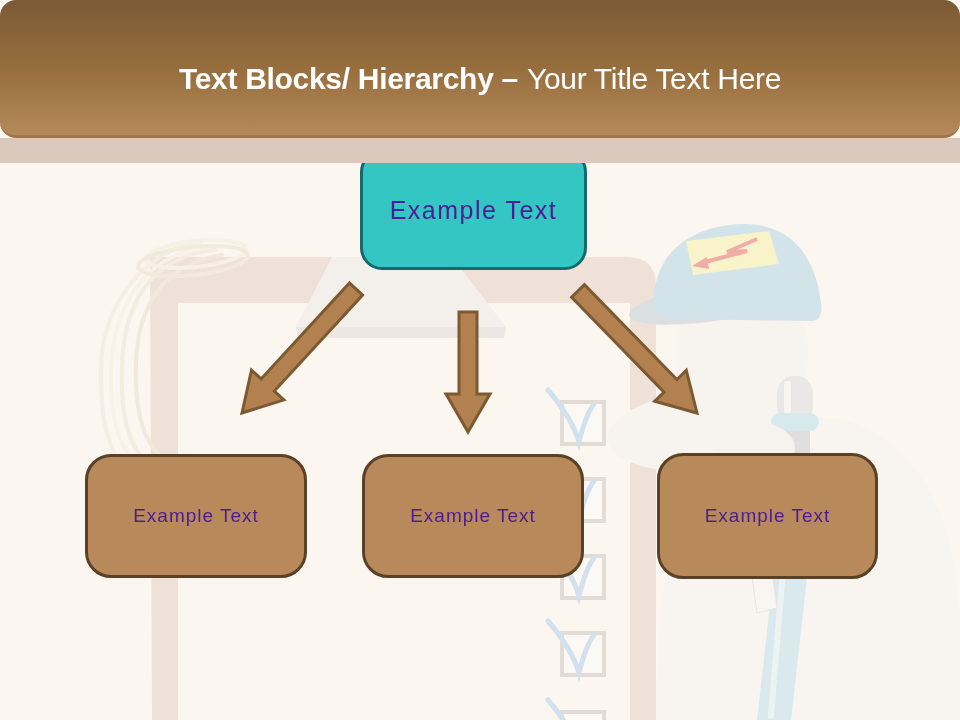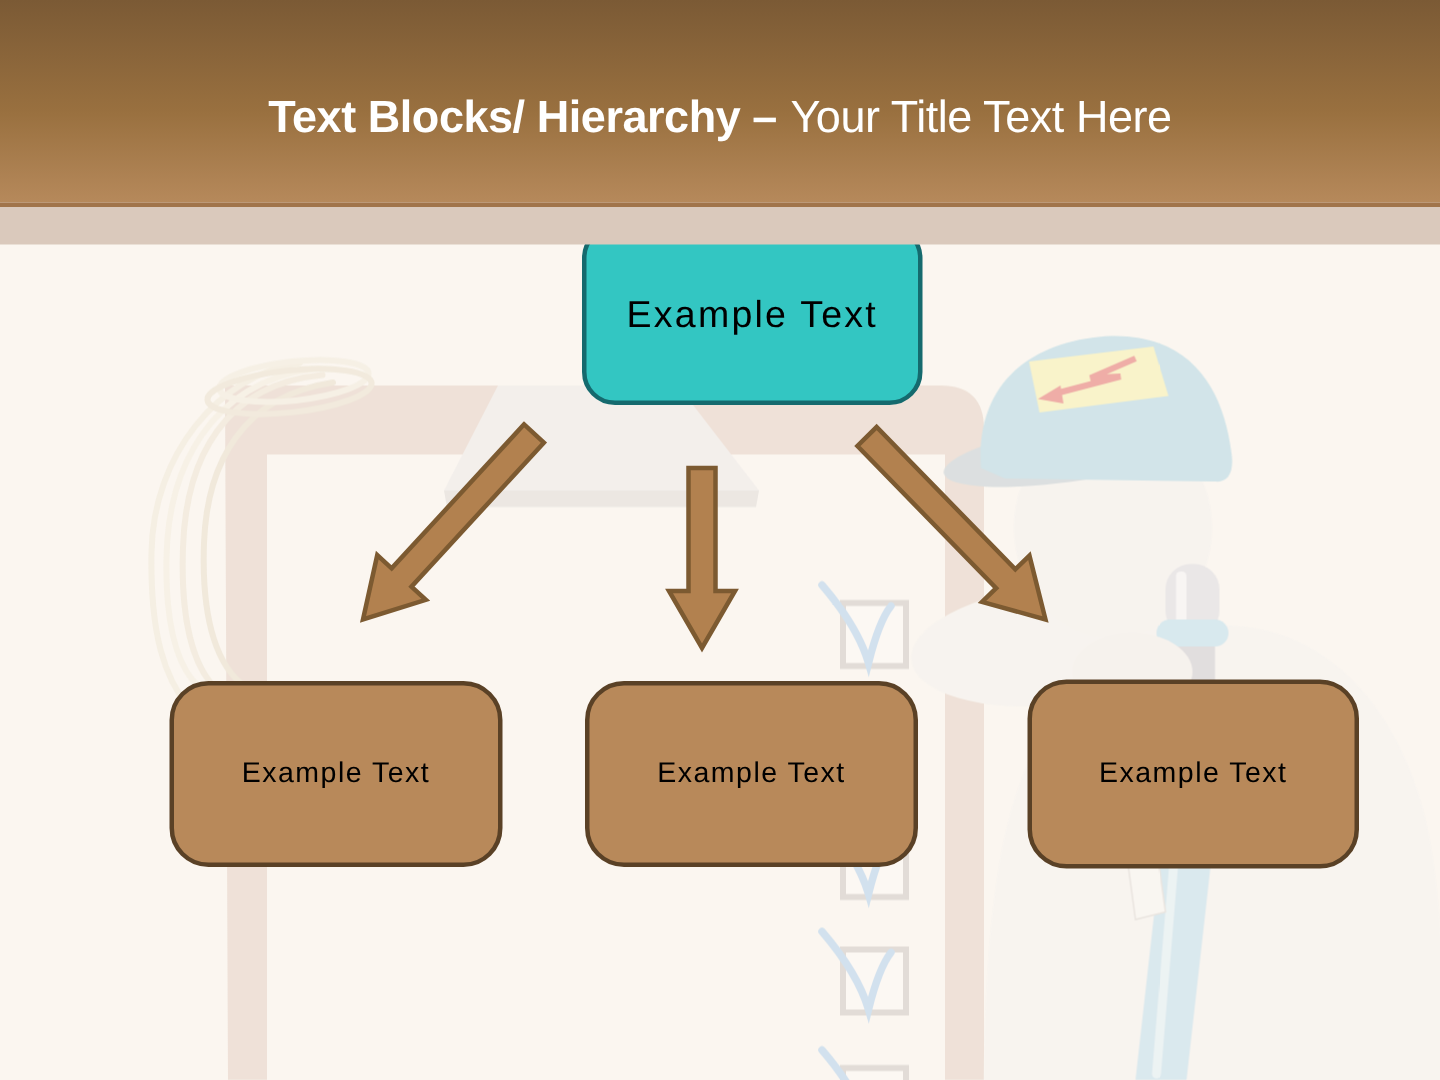--- a/index.html
+++ b/index.html
@@ -10,42 +10,42 @@
     overflow:hidden;
     font-family:"Liberation Sans", sans-serif;
   }
   
   .header{
     position:absolute;left:0;top:0;width:960px;height:135px;
     background:linear-gradient(180deg,#7b5a35 0%,#99703f 55%,#b6895b 100%);
     border-bottom:3px solid #a1744a;
     display:flex;align-items:center;justify-content:center;
     z-index:5;
+    border-radius:16px;
   }
   .title{color:#ffffff;font-size:30px;letter-spacing:-0.3px;padding-top:22px;white-space:nowrap;}
   .t-bold{font-weight:700;}
   .t-light{font-weight:400;margin-left:9px;}
   .strip{
     position:absolute;left:0;top:138px;width:960px;height:25px;
     background:#dac9bc;z-index:4;
   }
   
   .bg-art,.arrows{
     position:absolute;left:0;top:0;width:960px;height:720px;
     pointer-events:none;
   }
   .bg-art{z-index:1;}
   .arrows{z-index:2;pointer-events:auto;}
   
   .node{
     position:absolute;z-index:3;
     display:flex;align-items:center;justify-content:center;
-    color:#000000;text-align:left;
+    color:#4c1d95;text-align:left;
     box-sizing:border-box;
-    margin-left:28px;
   }
   .node.root{
     left:360px;top:150px;width:227px;height:120px;
     background:#33c6c2;border:3px solid #156a6e;border-radius:22px;
     font-size:25px;letter-spacing:1.5px;
   }
   .node.child{
     background:#b8895a;border:3.5px solid #5a4126;border-radius:26px;
     font-size:19px;letter-spacing:1px;
   }

